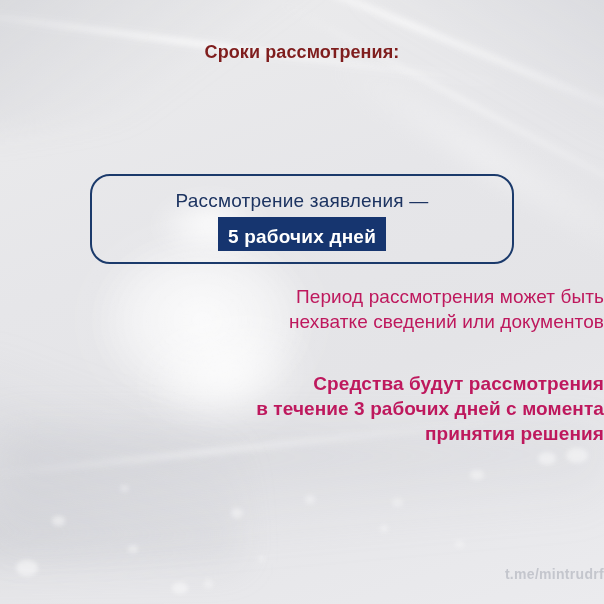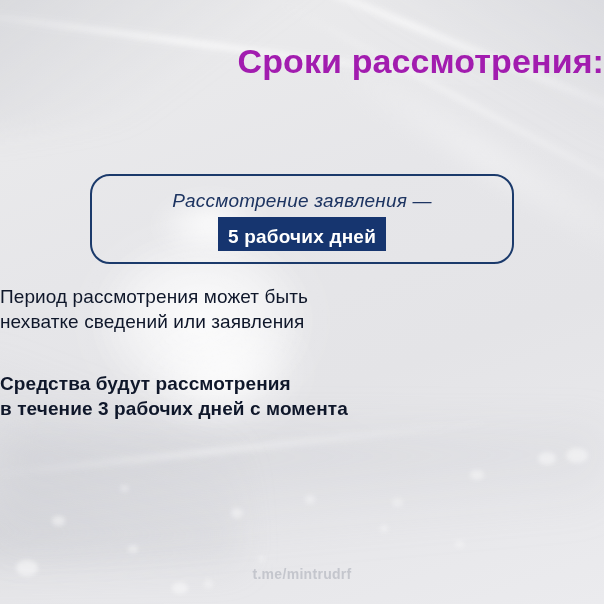--- a/index.html
+++ b/index.html
@@ -107,24 +107,24 @@
     background: rgba(255,255,255,0.85);
     filter: blur(2.2px);
     pointer-events: none;
   }
 
   
   .title {
     position: absolute;
     left: 0; right: 0;
     top: 42px;
-    text-align: right;
-    font-size: 34px;
+    text-align: center;
+    font-size: 18px;
     font-weight: bold;
-    color: #a21caf;
+    color: #7f1d1d;
     letter-spacing: .1px;
   }
 
   .callout-box {
     position: absolute;
     left: 90px;
     top: 174px;
     width: 424px;
     height: 90px;
     box-sizing: border-box;
@@ -135,54 +135,53 @@
     align-items: center;
     justify-content: center;
   }
 
   .callout-line1 {
     font-size: 19px;
     font-weight: normal;
     color: #1d3461;
     line-height: 26px;
     letter-spacing: .2px;
-    font-style: italic;
   }
 
   .callout-highlight {
     margin-top: 3px;
     background: #16356f;
     color: #ffffff;
     font-size: 19px;
     font-weight: bold;
     line-height: 23px;
     padding: 8px 10px 3px 10px;
     letter-spacing: .2px;
     white-space: nowrap;
   }
 
   .para {
     position: absolute;
     left: 0; right: 0;
-    text-align: left;
-    color: #0f172a;
+    text-align: right;
+    color: #be185d;
     font-size: 19px;
     line-height: 25px;
     letter-spacing: .1px;
   }
   .para-regular { top: 284px; font-weight: normal; }
   .para-bold    { top: 371px; font-weight: bold; }
 
   .para span { display: block; }
 
   .footer {
     position: absolute;
     left: 0; right: 0;
     top: 566px;
-    text-align: center;
+    text-align: right;
     font-size: 14px;
     font-weight: bold;
     color: #c4c6cd;
     letter-spacing: .3px;
   }
 </style>
 </head>
 <body>
 
 <div id="poster">
@@ -220,23 +219,24 @@
 
   <div class="title">Сроки рассмотрения:</div>
 
   <div class="callout-box">
     <div class="callout-line1">Рассмотрение заявления —</div>
     <div class="callout-highlight">5 рабочих дней</div>
   </div>
 
   <div class="para para-regular">
     <span>Период рассмотрения может быть</span>
-    <span>нехватке сведений или заявления</span>
+    <span>нехватке сведений или документов</span>
   </div>
 
   <div class="para para-bold">
     <span>Средства будут рассмотрения</span>
     <span>в течение 3 рабочих дней с момента</span>
+    <span>принятия решения</span>
   </div>
 
   <div class="footer">t.me/mintrudrf</div>
 
 </div>
 
 </body></html>

